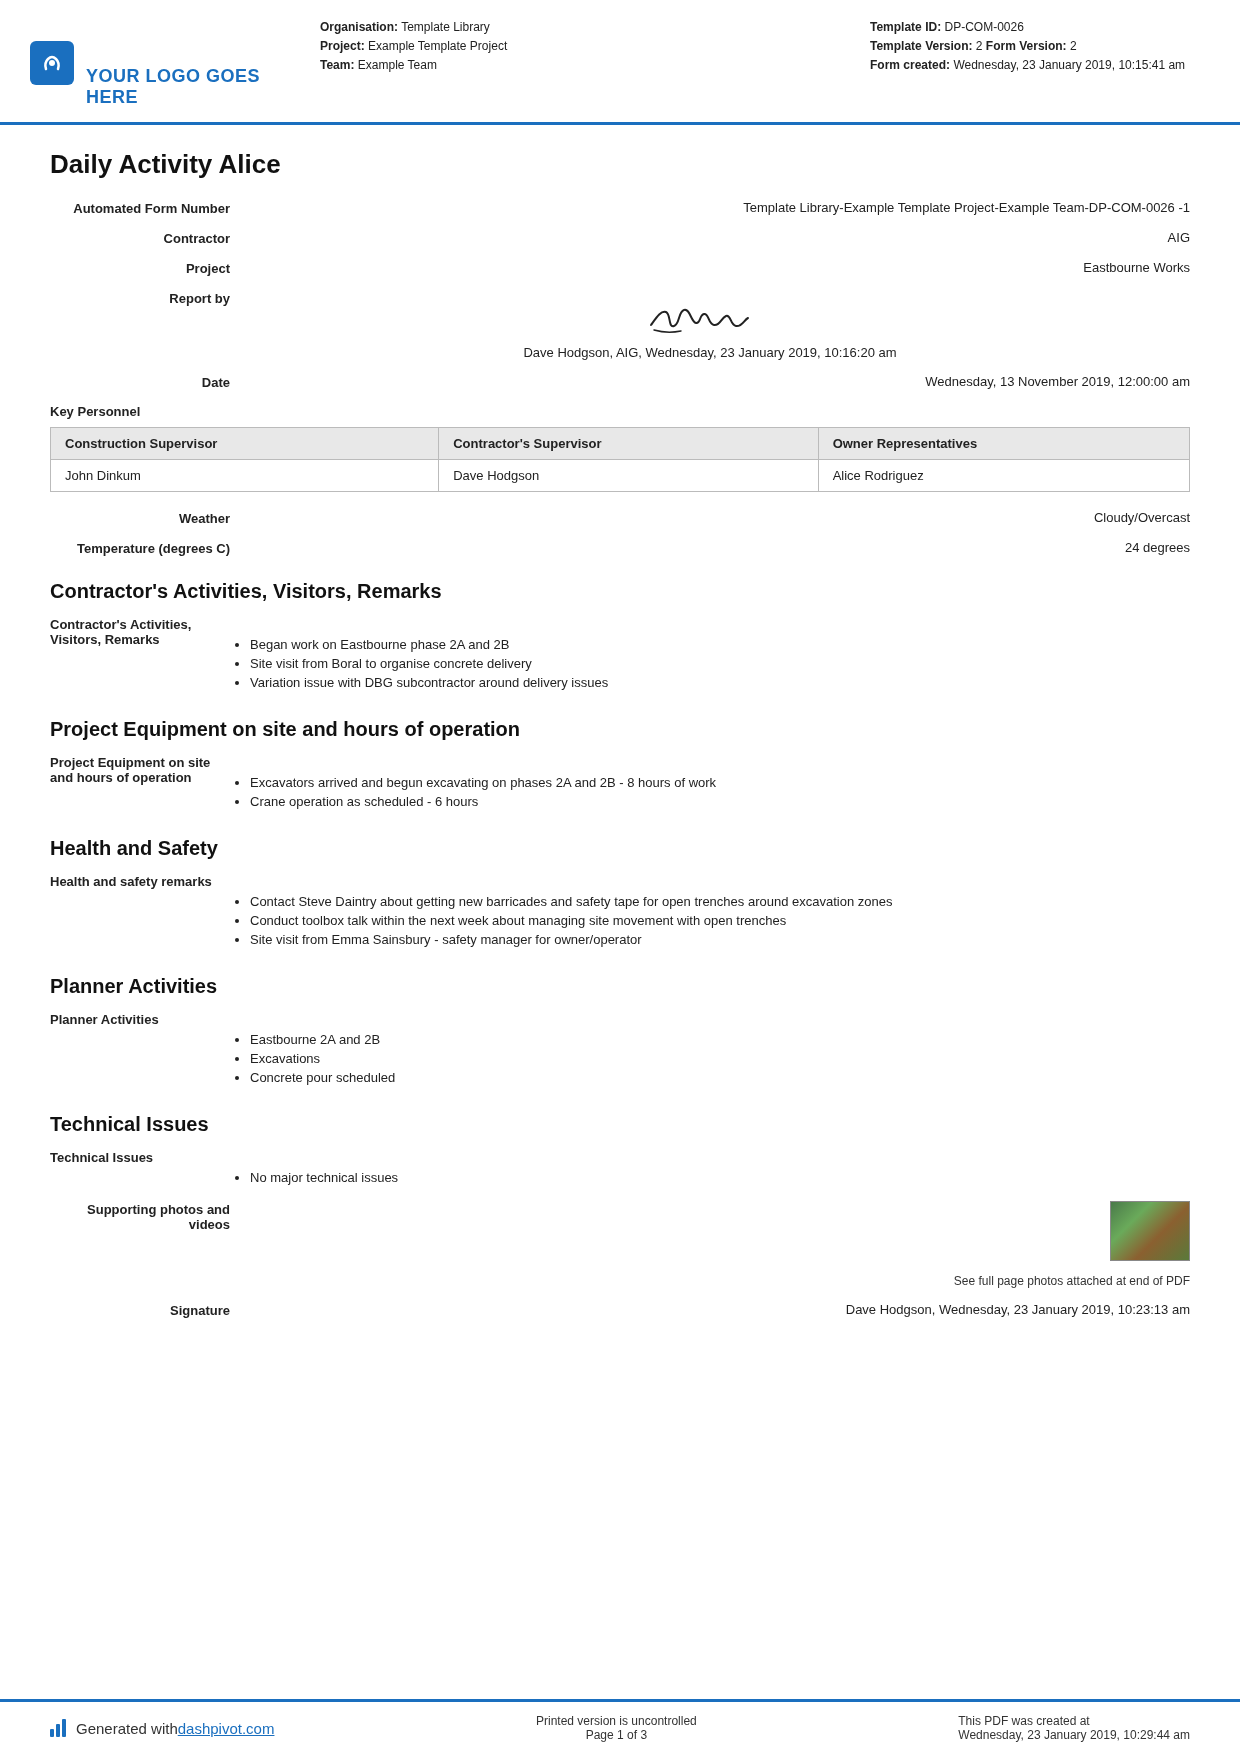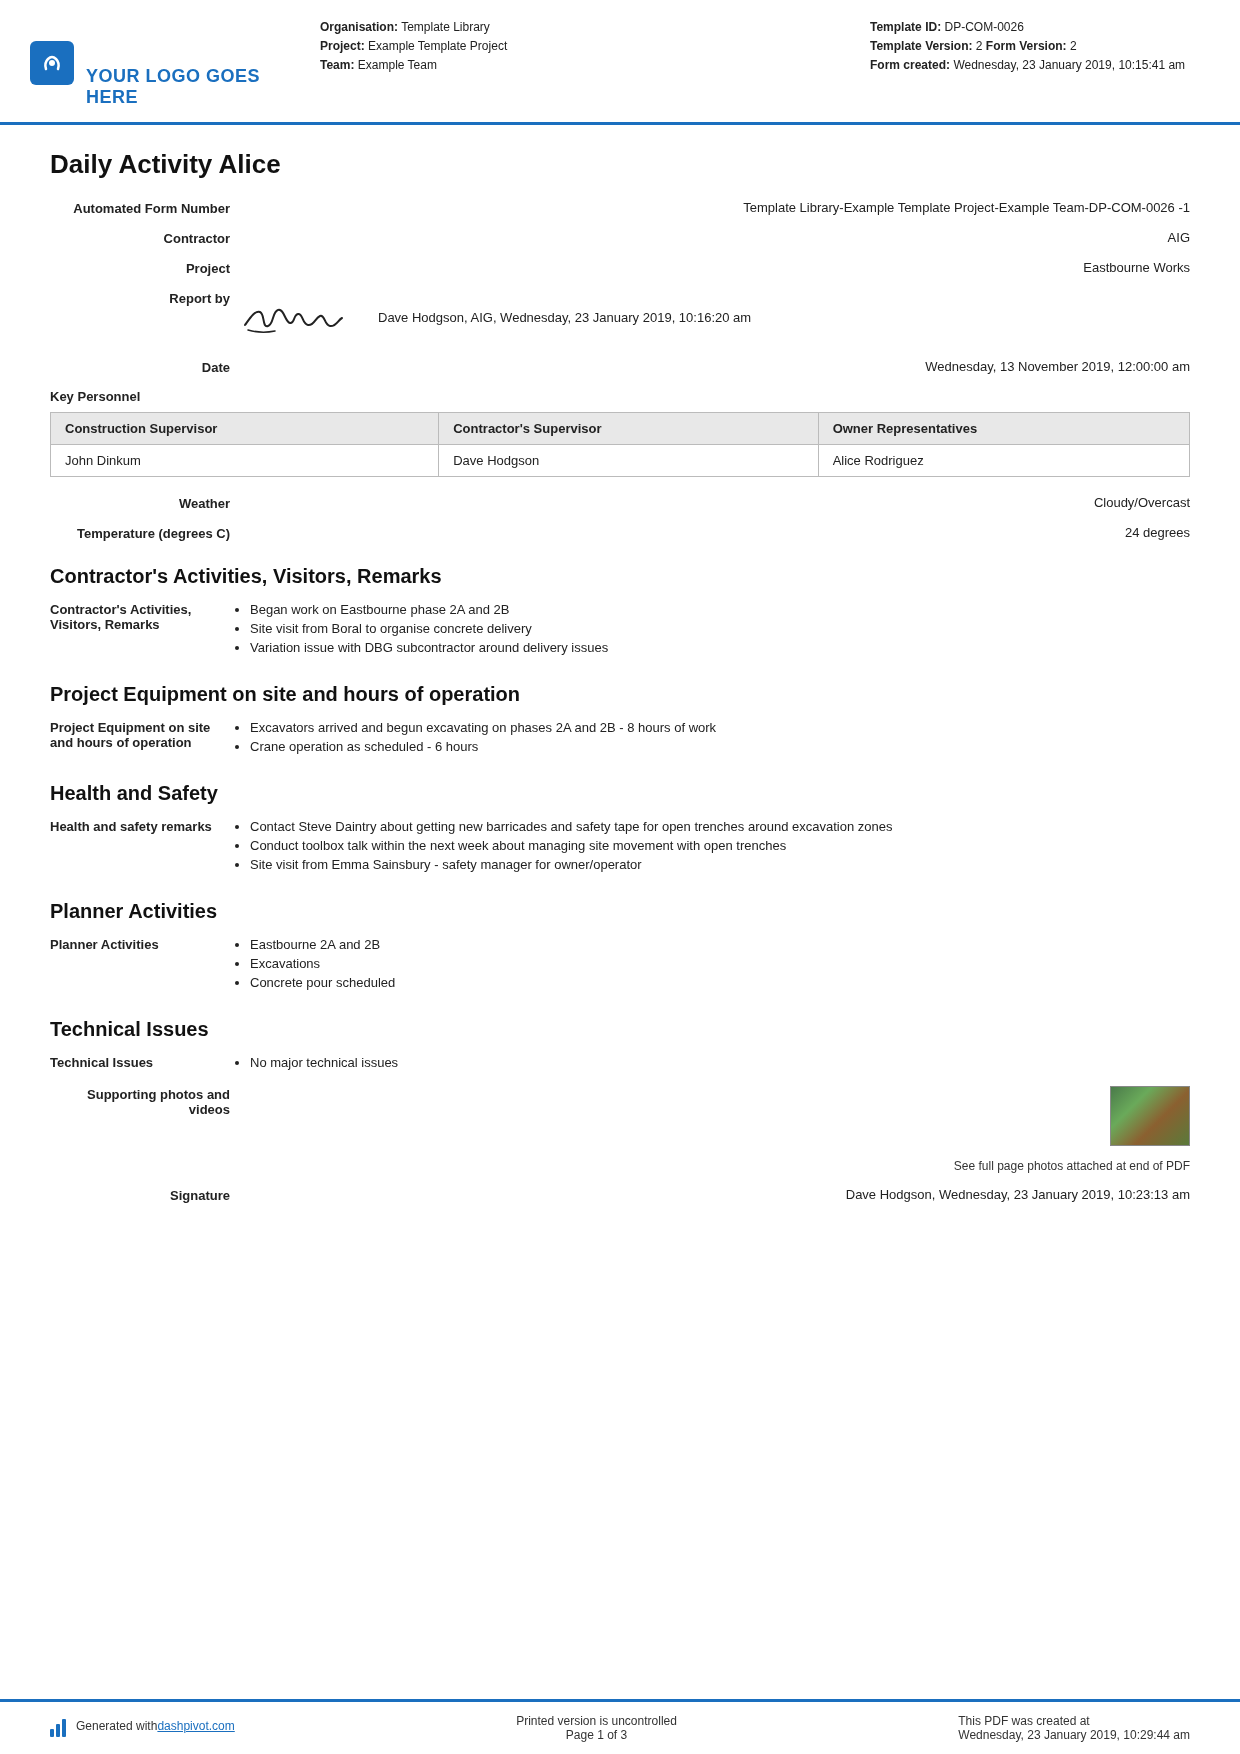--- a/index.html
+++ b/index.html
@@ -93,20 +93,21 @@
       padding-top: 1px;
     }
     .field-value {
       flex: 1;
       font-size: 13px;
     }
 
     .signature-area {
       display: flex;
       align-items: center;
+      flex-direction: column;
     }
     .signature-img {
       width: 130px;
       height: 55px;
       margin-right: 18px;
       position: relative;
     }
     
     .signature-svg {
       width: 130px;
@@ -155,20 +156,21 @@
     .bullet-label {
       font-weight: bold;
       width: 180px;
       flex-shrink: 0;
       font-size: 13px;
     }
     .bullet-list {
       flex: 1;
       list-style: disc;
       padding-left: 20px;
+      margin-top: 20px;
     }
     .bullet-list li {
       margin-bottom: 4px;
       font-size: 13px;
     }
 
     
     .photo-thumb {
       width: 80px;
       height: 60px;
@@ -188,22 +190,22 @@
       border-top: 3px solid #1a6fbf;
       padding: 12px 50px;
       display: flex;
       align-items: center;
       justify-content: space-between;
       background: #fff;
       margin-top: auto;
     }
     .footer-left {
       display: flex;
-      align-items: flex-start;
-      font-size: 12px;
+      align-items: flex-end;
+      font-size: 15px;
       color: #333;
     }
     .footer-bars {
       display: flex;
       align-items: flex-end;
       margin-right: 8px;
       height: 18px;
     }
     .footer-bar {
       width: 4px;

